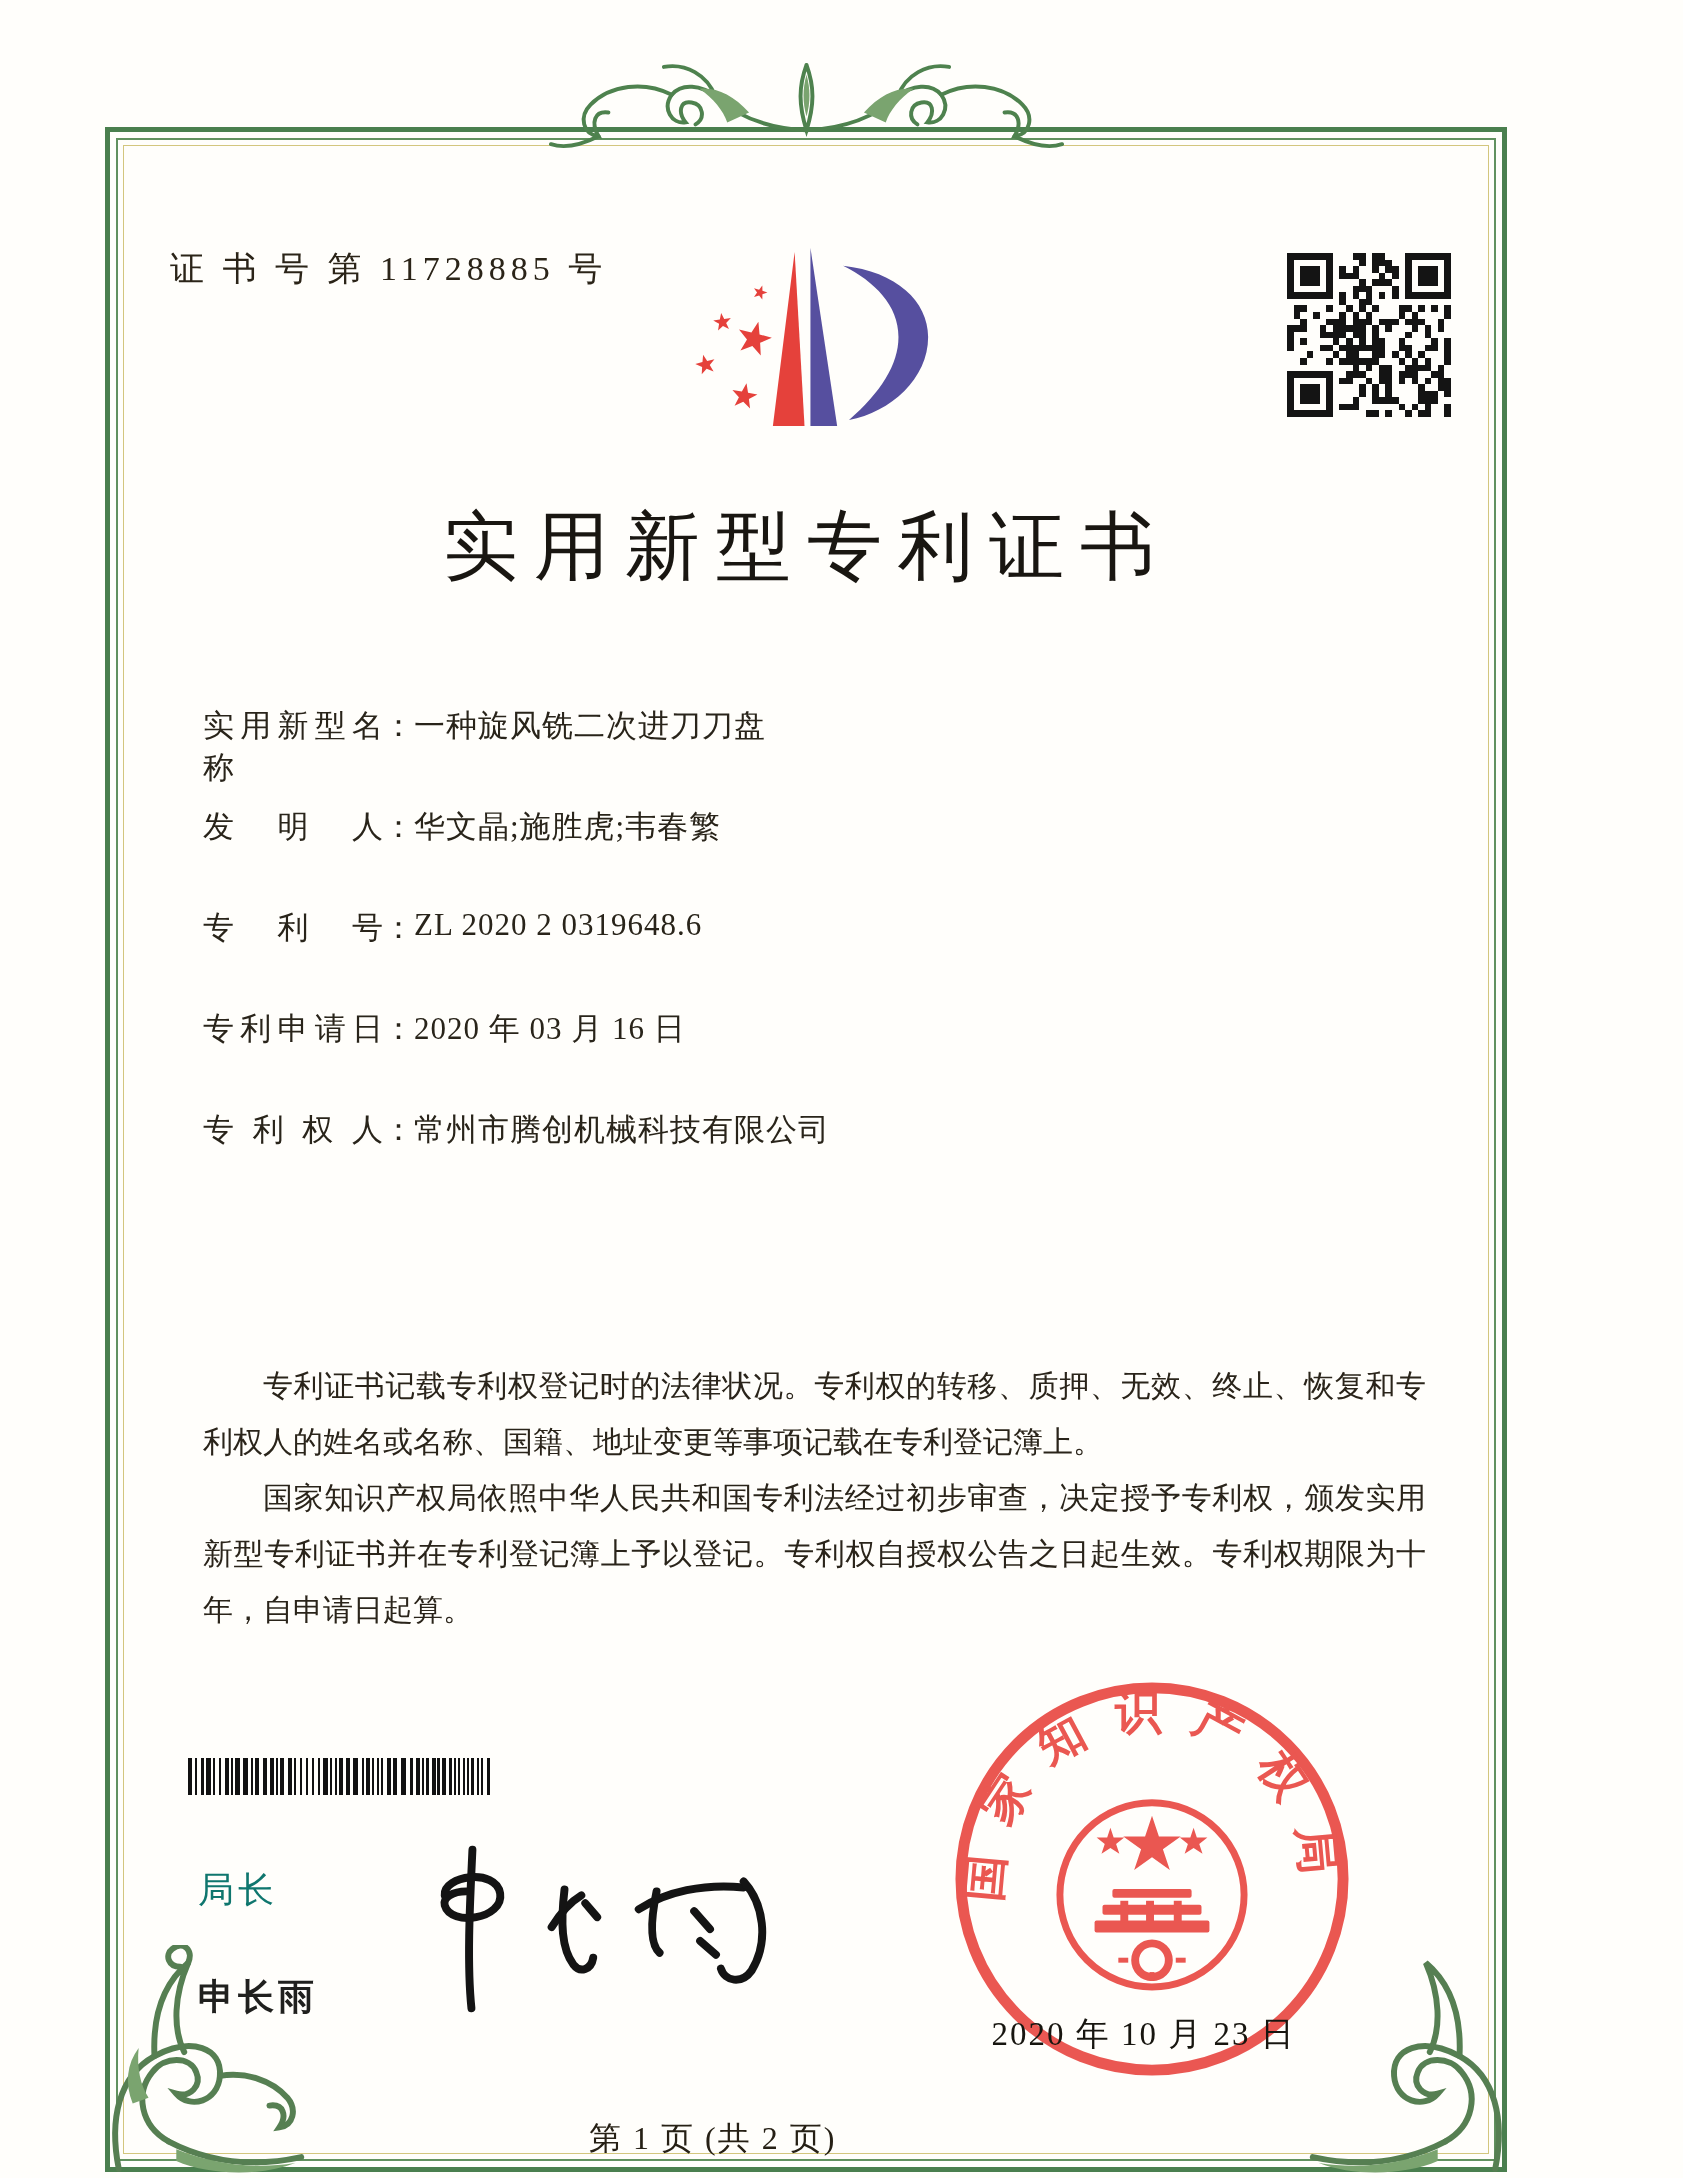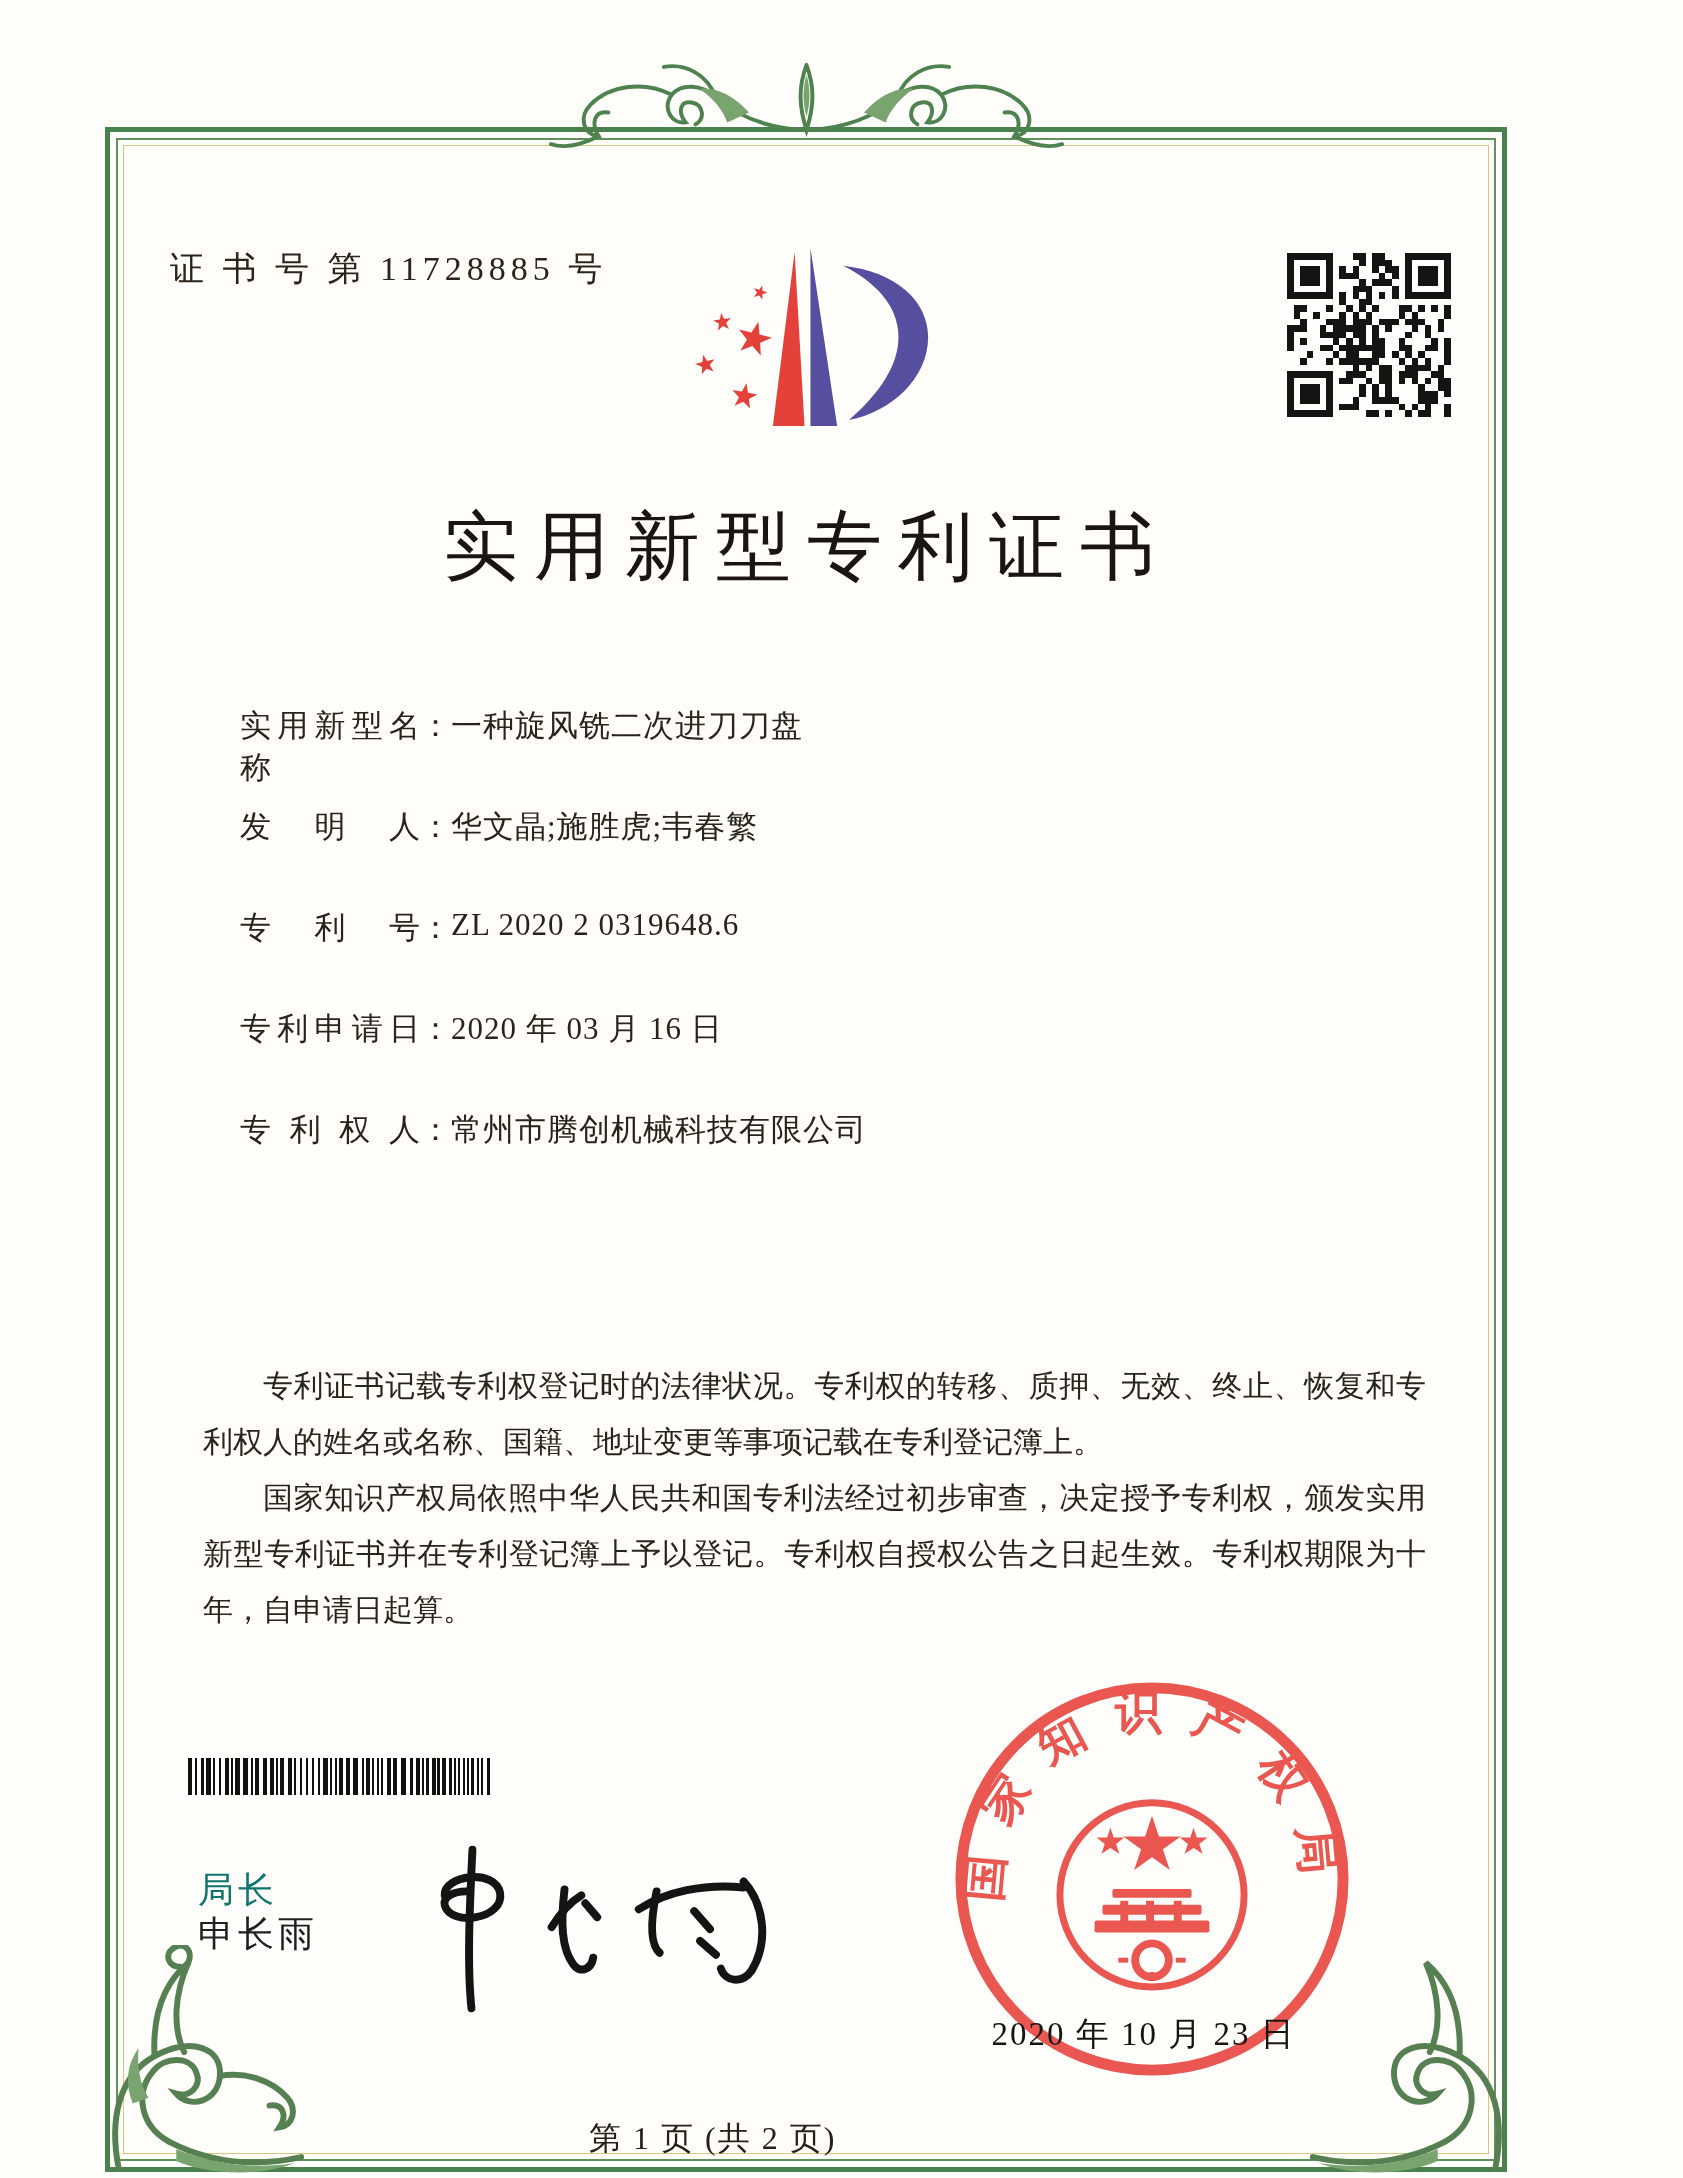--- a/index.html
+++ b/index.html
@@ -33,42 +33,42 @@
     font-size:34px;letter-spacing:5px;color:#2b2418;
   }
   .logo{position:absolute;left:673px;top:238px;width:267px;height:208px;}
   .qr{position:absolute;left:1287px;top:253px;width:164px;height:164px;}
   .title{
     position:absolute;left:109px;top:497px;width:1396px;
     text-align:center;font-size:75px;font-weight:normal;
     letter-spacing:16px;color:#191611;
   }
   
-  .fields{position:absolute;left:203px;top:705px;width:1247px;margin-left:37px;}
+  .fields{position:absolute;left:203px;top:705px;width:1247px;}
   .field-row{position:relative;height:101px;font-size:31px;}
   .field-label{
     display:inline-block;width:180px;
     text-align:justify;text-align-last:justify;
     vertical-align:top;
   }
   .field-colon{display:inline-block;vertical-align:top;}
   .field-value{display:inline-block;vertical-align:top;letter-spacing:1px;}
   .grant-no{position:absolute;left:673px;top:0;}
   .grant-no .field-label{width:156px;}
   
   .body-text{
     position:absolute;left:203px;top:1358px;width:1223px;
     font-size:30px;line-height:56px;text-align:justify;color:#2a241a;
   }
   .body-text p{margin:0;text-indent:2em;}
   
   .barcode{position:absolute;left:188px;top:1758px;width:305px;height:37px;}
   .barcode div{position:absolute;top:0;bottom:0;background:#111;}
   .director-title{position:absolute;left:198px;top:1866px;font-size:36px;letter-spacing:4px;color:#0f766e;}
-  .director-name{position:absolute;left:198px;top:1910px;font-size:36px;letter-spacing:4px;color:#20201e;}
+  .director-name{position:absolute;left:198px;top:1973px;font-size:36px;letter-spacing:4px;color:#20201e;font-weight:bold;}
   .signature{position:absolute;left:401px;top:1832px;width:426px;height:198px;}
   .seal{position:absolute;left:952px;top:1679px;width:400px;height:400px;}
   .seal-date{
     position:absolute;left:985px;top:2012px;width:317px;text-align:center;
     font-size:33px;letter-spacing:2px;color:#17150f;
   }
   .footer{
     position:absolute;left:589px;top:2117px;width:277px;
     font-size:32px;color:#262015;letter-spacing:2px;
   }

